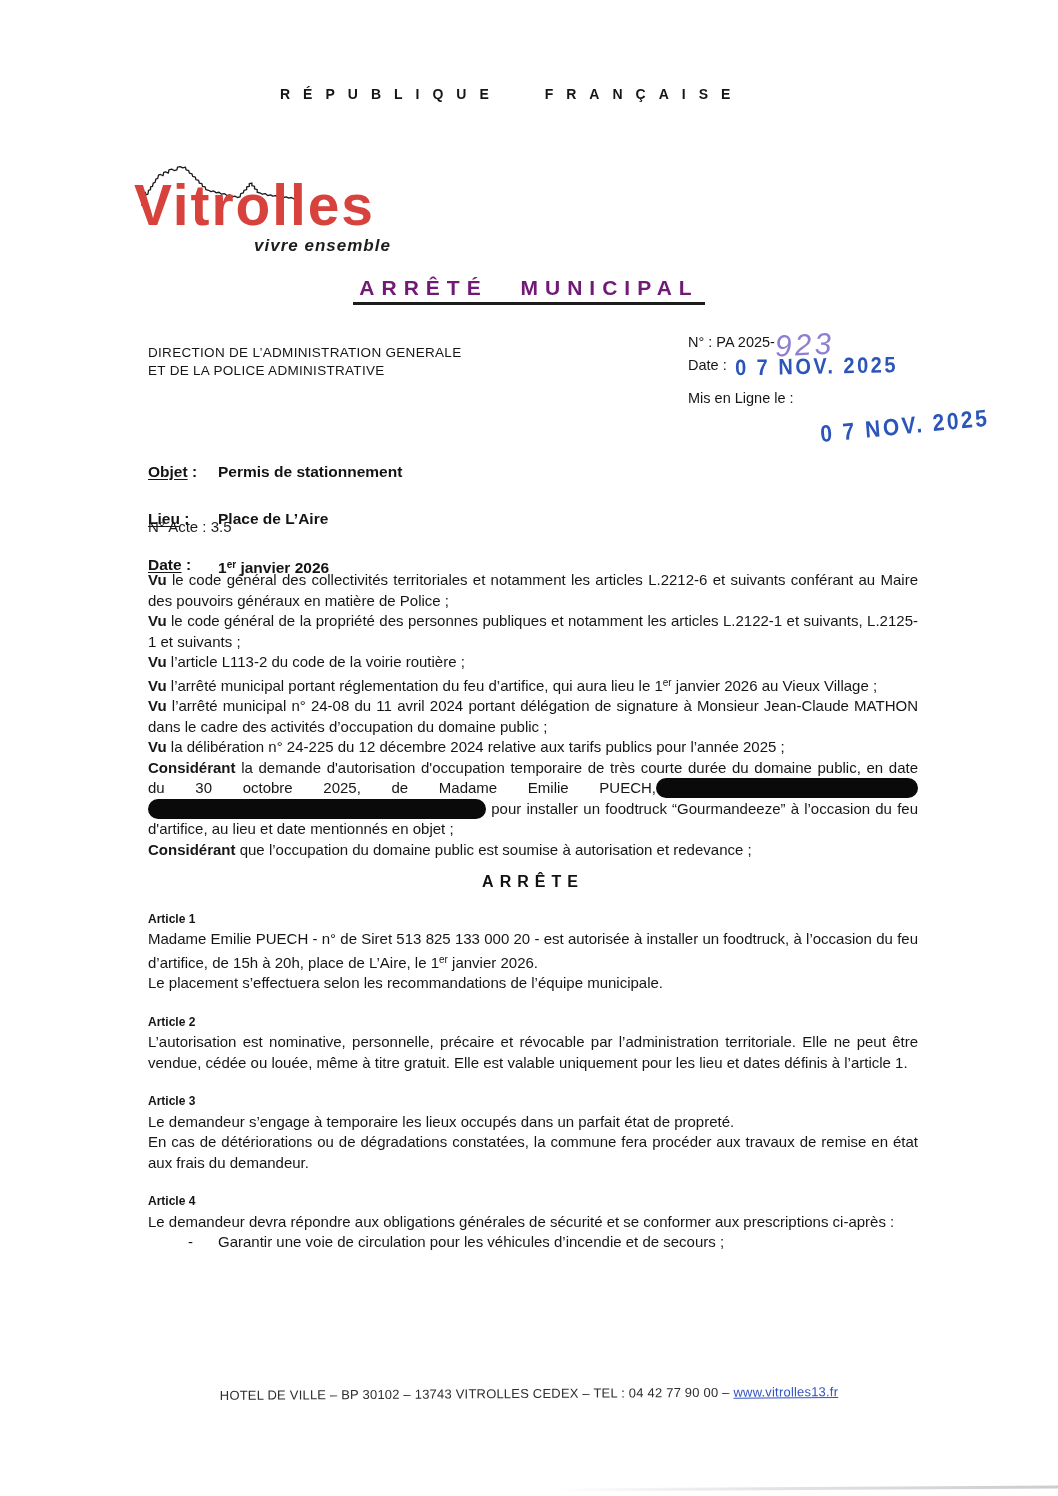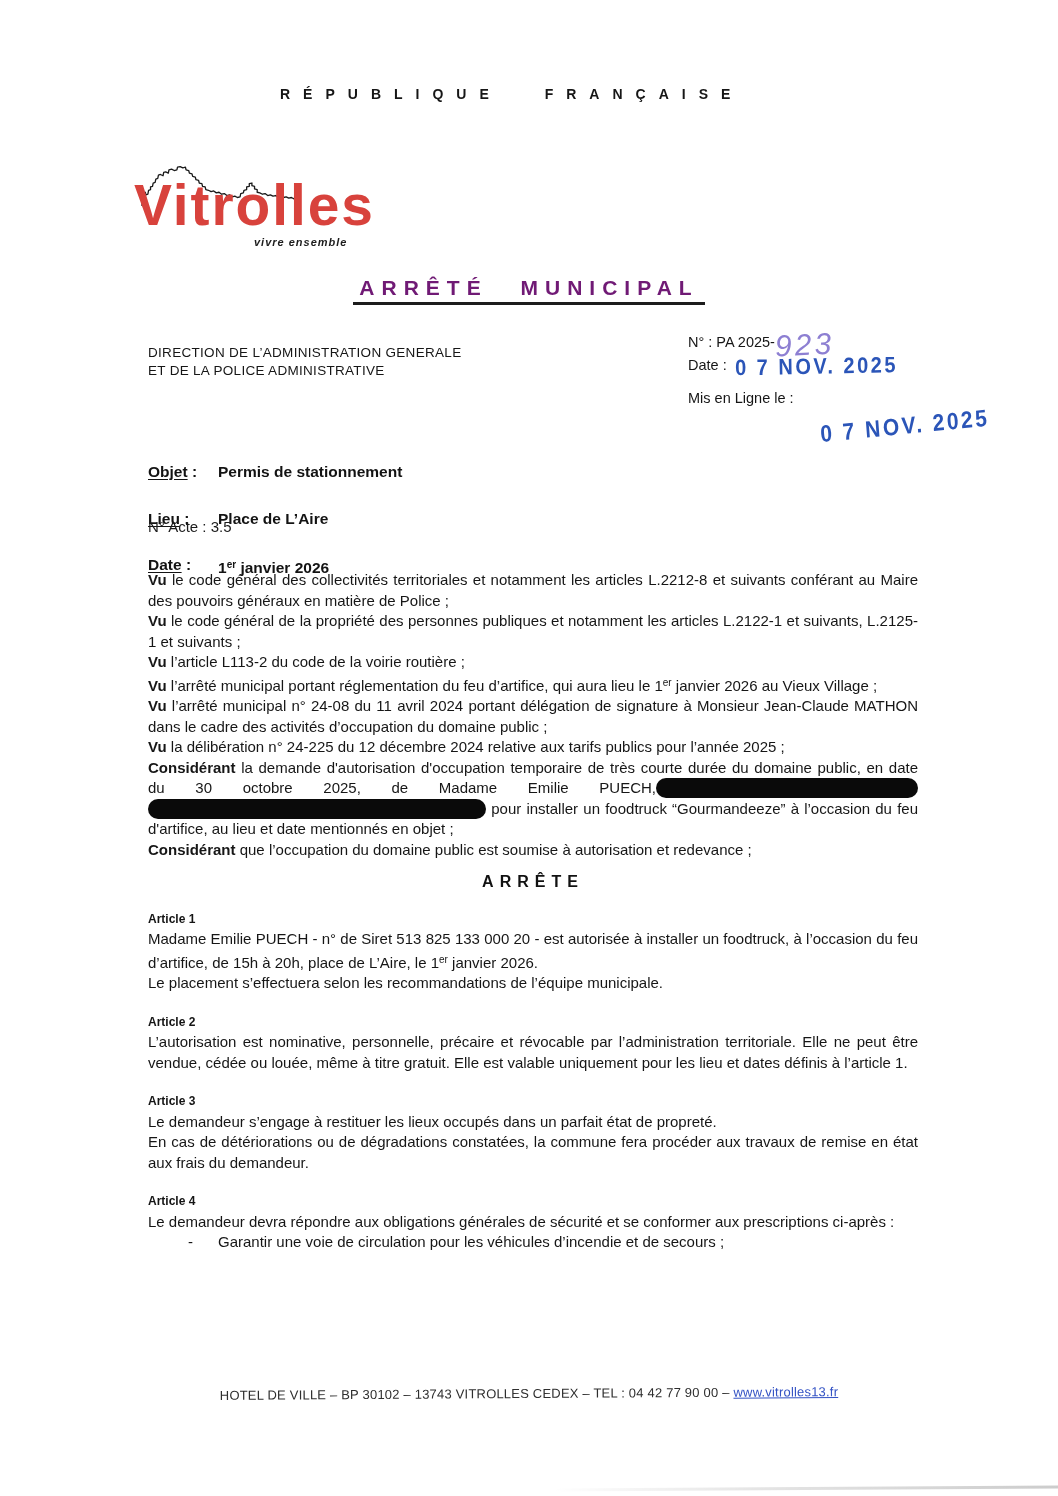--- a/index.html
+++ b/index.html
@@ -24,21 +24,21 @@
   }
   #logo{position:absolute;top:150px;left:134px;width:270px;height:112px;}
   #logo svg{position:absolute;top:0;left:6px;}
   #logo-name{
     position:absolute;top:26px;left:0;
     font-size:58px;font-weight:700;letter-spacing:2px;line-height:58px;
     color:var(--brand_red);transform:scaleX(0.98);transform-origin:left;
   }
   #logo-tagline{
     position:absolute;top:86px;left:120px;
-    font-size:11px;font-weight:600;font-style:italic;letter-spacing:1px;
+    font-size:17px;font-weight:600;font-style:italic;letter-spacing:1px;
     color:#1d1d1d;white-space:nowrap;
   }
   #doc-title{position:absolute;top:276px;left:0;width:100%;text-align:center;}
   #doc-title span{
     font-size:21px;font-weight:800;letter-spacing:7px;word-spacing:20px;
     border-bottom:3.5px solid #1c1c1c;padding:0 6px 3px;color:#701a75;
     white-space:nowrap;
   }
   #direction{
     position:absolute;top:344px;left:148px;
@@ -154,21 +154,21 @@
   <div class="subject-row">
     <span class="subject-label"><u>Date</u>&nbsp;:</span>
     <span><span>1</span><span class="sup">er</span><span> janvier 2026</span></span>
   </div>
 </div>
 
 <div id="acte">N° Acte : 3.5</div>
 
 <div id="body">
 
-  <p><span class="b">Vu</span><span> le code général des collectivités territoriales et notamment les articles L.2212-8 et suivants conférant au Maire des pouvoirs généraux en matière de Police ;</span></p>
+  <p><span class="b">Vu</span><span> le code général des collectivités territoriales et notamment les articles L.2212-6 et suivants conférant au Maire des pouvoirs généraux en matière de Police ;</span></p>
   <p><span class="b">Vu</span><span> le code général de la propriété des personnes publiques et notamment les articles L.2122-1 et suivants, L.2125-1 et suivants ;</span></p>
   <p><span class="b">Vu</span><span> l’article L113-2 du code de la voirie routière ;</span></p>
   <p><span class="b">Vu</span><span> l’arrêté municipal portant réglementation du feu d’artifice, qui aura lieu le 1</span><span class="sup">er</span><span> janvier 2026 au Vieux Village ;</span></p>
   <p><span class="b">Vu</span><span> l’arrêté municipal n° 24-08 du 11 avril 2024 portant délégation de signature à Monsieur Jean-Claude MATHON dans le cadre des activités d’occupation du domaine public ;</span></p>
   <p><span class="b">Vu</span><span> la délibération n° 24-225 du 12 décembre 2024 relative aux tarifs publics pour l’année 2025 ;</span></p>
   <p><span class="b">Considérant</span><span> la demande d'autorisation d'occupation temporaire de très courte durée du domaine public, en date du 30 octobre 2025, de Madame Emilie PUECH,</span><span class="redaction" style="width: 262px;"></span><span> </span><span class="redaction" style="width: 338px;"></span><span> pour installer un foodtruck “Gourmandeeze” à l’occasion du feu d'artifice, au lieu et date mentionnés en objet ;</span></p>
   <p><span class="b">Considérant</span><span> que l’occupation du domaine public est soumise à autorisation et redevance ;</span></p>
 
   <div id="arrete-heading">ARRÊTE</div>
 
@@ -178,21 +178,21 @@
     <p><span>Le placement s’effectuera selon les recommandations de l’équipe municipale.</span></p>
   </div>
 
   <div class="article">
     <h3>Article 2</h3>
     <p><span>L’autorisation est nominative, personnelle, précaire et révocable par l’administration territoriale. Elle ne peut être vendue, cédée ou louée, même à titre gratuit. Elle est valable uniquement pour les lieu et dates définis à l’article 1.</span></p>
   </div>
 
   <div class="article">
     <h3>Article 3</h3>
-    <p><span>Le demandeur s’engage à restituer les lieux occupés dans un parfait état de propreté.</span></p>
+    <p><span>Le demandeur s’engage à temporaire les lieux occupés dans un parfait état de propreté.</span></p>
     <p><span>En cas de détériorations ou de dégradations constatées, la commune fera procéder aux travaux de remise en état aux frais du demandeur.</span></p>
   </div>
 
   <div class="article">
     <h3>Article 4</h3>
     <p><span>Le demandeur devra répondre aux obligations générales de sécurité et se conformer aux prescriptions ci-après :</span></p>
     <div class="bullet-row">
       <span class="bullet-dash">-</span>
       <span><span>Garantir une voie de circulation pour les véhicules d’incendie et de secours ;</span></span>
     </div>

